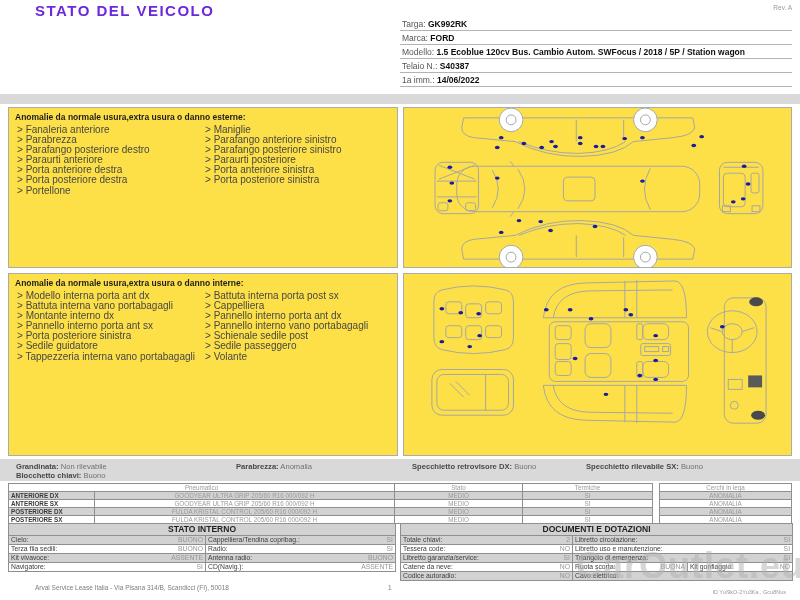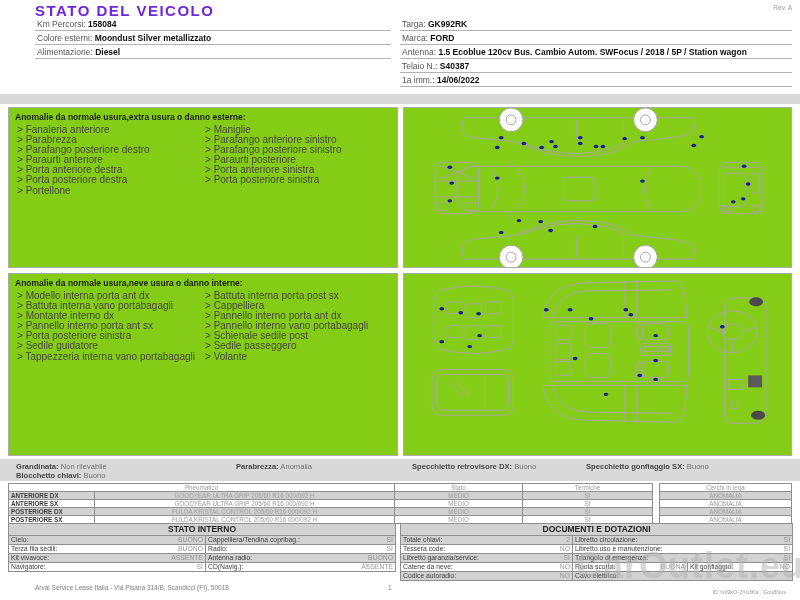--- a/index.html
+++ b/index.html
@@ -11,21 +11,21 @@
   .rev{position:absolute;right:8px;top:4px;font-size:6.5px;color:#9a9a9a;}
   .info{position:absolute;font-size:8.5px;color:#555;}
   #info-left{left:35px;top:17px;width:356px;}
   #info-right{left:400px;top:17px;width:392px;}
   .info-row{border-bottom:1px solid #b3b3b3;padding:1.5px 0 1.5px 2px;line-height:10px;}
   .info-row .val{font-weight:bold;color:#0f0f0f;}
   
   .band{position:absolute;left:0;width:800px;background:#d9d9d9;}
   #band-top{top:94px;height:10px;}
   
-  .panel{position:absolute;background:#84cc16;border:1px solid #ababab;box-sizing:border-box;}
+  .panel{position:absolute;background:#fde047;border:1px solid #ababab;box-sizing:border-box;}
   #ext-list{left:8px;top:107px;width:390px;height:161px;}
   #ext-diag{left:403px;top:107px;width:389px;height:161px;}
   #int-list{left:8px;top:273px;width:390px;height:183px;}
   #int-diag{left:403px;top:273px;width:389px;height:183px;}
   .panel-h{margin:4px 6px 3px 6px;font-size:8.5px;font-weight:bold;color:#1d1d1d;}
   .cols{display:flex;margin:0 4px 0 8px;}
   .col{width:50%;}
   .li{font-size:10px;color:#474747;line-height:9.6px;margin-bottom:0.5px;}
   svg.diag{width:100%;height:100%;display:block;}
   .sketch{stroke:#a6a6a6;fill:none;stroke-width:1;}
@@ -70,46 +70,32 @@
   #doc-id{position:absolute;right:14px;top:589px;font-size:5.5px;color:#9a9a9a;}
 </style>
 </head>
 <body>
 
 <div class="page">
 
   <div class="title">STATO DEL VEICOLO</div>
   <div class="rev">Rev. A</div>
 
-  <div class="info" id="info-left">
-    <div class="info-row">
-      <span class="lbl">Km Percorsi:</span>
-      <span class="val">158084</span>
-    </div>
-    <div class="info-row">
-      <span class="lbl">Colore esterni:</span>
-      <span class="val">Moondust Silver metallizzato</span>
-    </div>
-    <div class="info-row">
-      <span class="lbl">Alimentazione:</span>
-      <span class="val">Diesel</span>
-    </div>
-  </div>
 
   <div class="info" id="info-right">
     <div class="info-row">
       <span class="lbl">Targa:</span>
       <span class="val">GK992RK</span>
     </div>
     <div class="info-row">
       <span class="lbl">Marca:</span>
       <span class="val">FORD</span>
     </div>
     <div class="info-row">
-      <span class="lbl">Antenna:</span>
+      <span class="lbl">Modello:</span>
       <span class="val">1.5 Ecoblue 120cv Bus. Cambio Autom. SWFocus / 2018 / 5P / Station wagon</span>
     </div>
     <div class="info-row">
       <span class="lbl">Telaio N.:</span>
       <span class="val">S40387</span>
     </div>
     <div class="info-row">
       <span class="lbl">1a imm.:</span>
       <span class="val">14/06/2022</span>
     </div>
@@ -211,21 +197,21 @@
           <ellipse cx="115" cy="114" rx="2.4" ry="1.7" fill="#1b1b9e"></ellipse>
           <ellipse cx="137" cy="115" rx="2.4" ry="1.7" fill="#1b1b9e"></ellipse>
           <ellipse cx="147" cy="124" rx="2.4" ry="1.7" fill="#1b1b9e"></ellipse>
           <ellipse cx="97" cy="126" rx="2.4" ry="1.7" fill="#1b1b9e"></ellipse>
           <ellipse cx="192" cy="120" rx="2.4" ry="1.7" fill="#1b1b9e"></ellipse>
         </g>
     </svg>
   </div>
 
   <div class="panel" id="int-list">
-    <div class="panel-h">Anomalie da normale usura,neve usura o danno interne:</div>
+    <div class="panel-h">Anomalie da normale usura,extra usura o danno interne:</div>
     <div class="cols">
       <div class="col">
         <div class="li"><span>&gt; </span><span>Modello interna porta ant dx</span></div>
         <div class="li"><span>&gt; </span><span>Battuta interna vano portabagagli</span></div>
         <div class="li"><span>&gt; </span><span>Montante interno dx</span></div>
         <div class="li"><span>&gt; </span><span>Pannello interno porta ant sx</span></div>
         <div class="li"><span>&gt; </span><span>Porta posteriore sinistra</span></div>
         <div class="li"><span>&gt; </span><span>Sedile guidatore</span></div>
         <div class="li"><span>&gt; </span><span>Tappezzeria interna vano portabagagli</span></div>
       </div>
@@ -320,21 +306,21 @@
     </div>
     <div class="sum-item" id="sum-1">
       <span class="lbl">Parabrezza:</span>
       <span class="val">Anomalia</span>
     </div>
     <div class="sum-item" id="sum-2">
       <span class="lbl">Specchietto retrovisore DX:</span>
       <span class="val">Buono</span>
     </div>
     <div class="sum-item" id="sum-3">
-      <span class="lbl">Specchietto gonfiaggio SX:</span>
+      <span class="lbl">Specchietto rilevabile SX:</span>
       <span class="val">Buono</span>
     </div>
     <div class="sum-item" id="sum-4">
       <span class="lbl">Blocchetto chiavi:</span>
       <span class="val">Buono</span>
     </div>
   </div>
 
   <div id="tyres">
     <table class="ttable" id="t-main">

